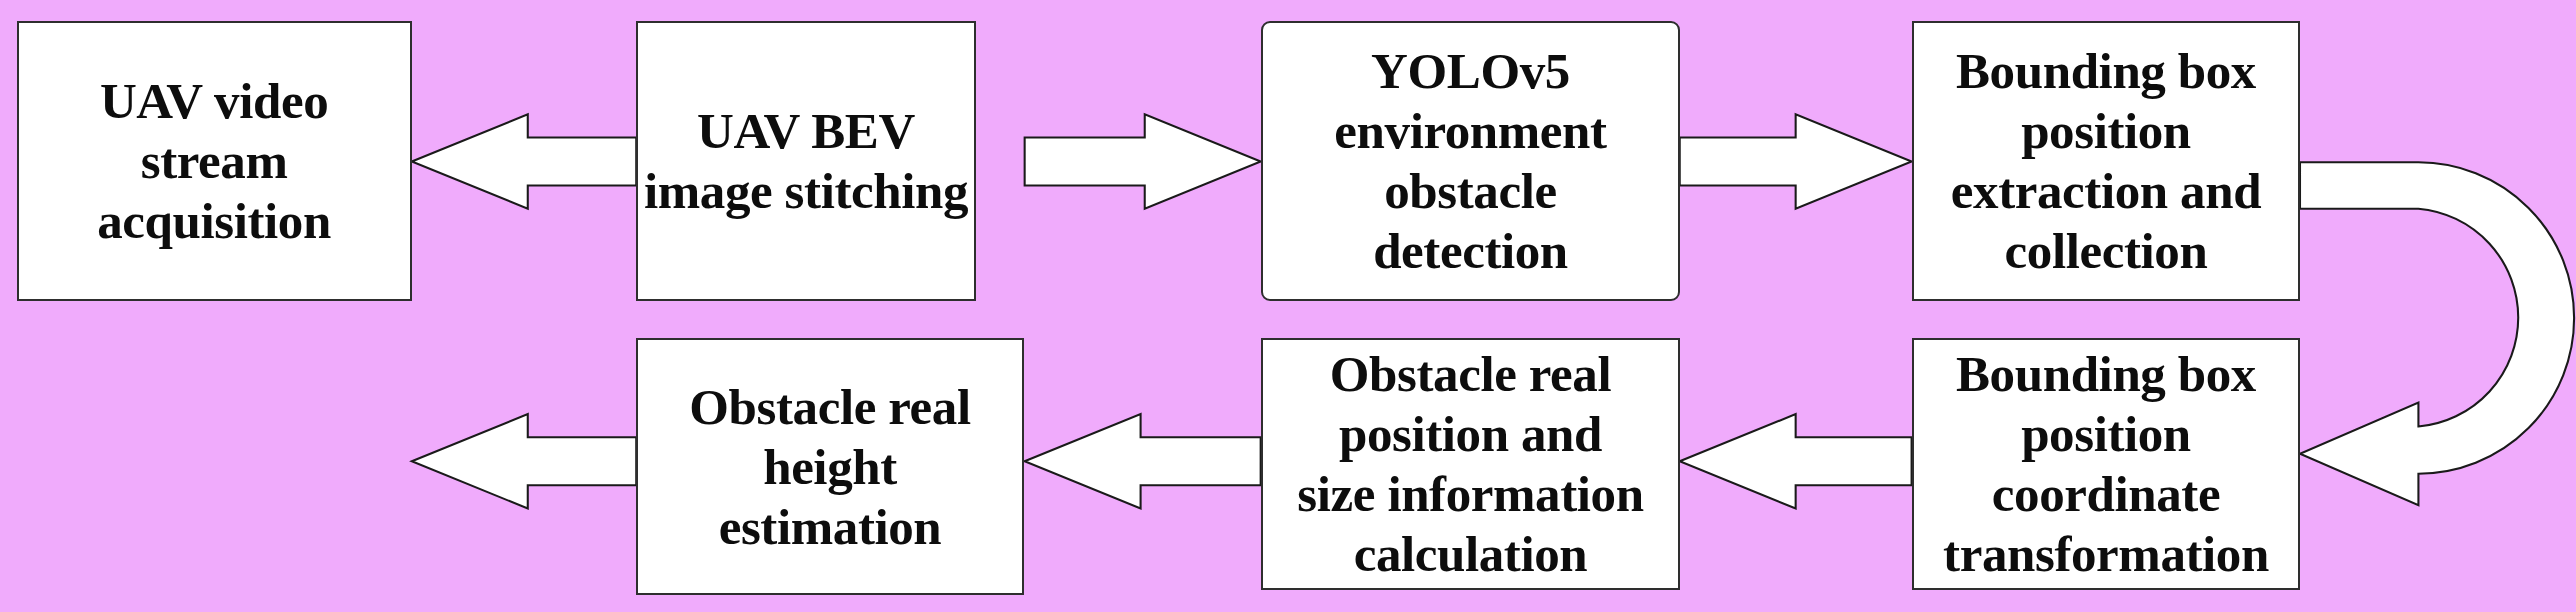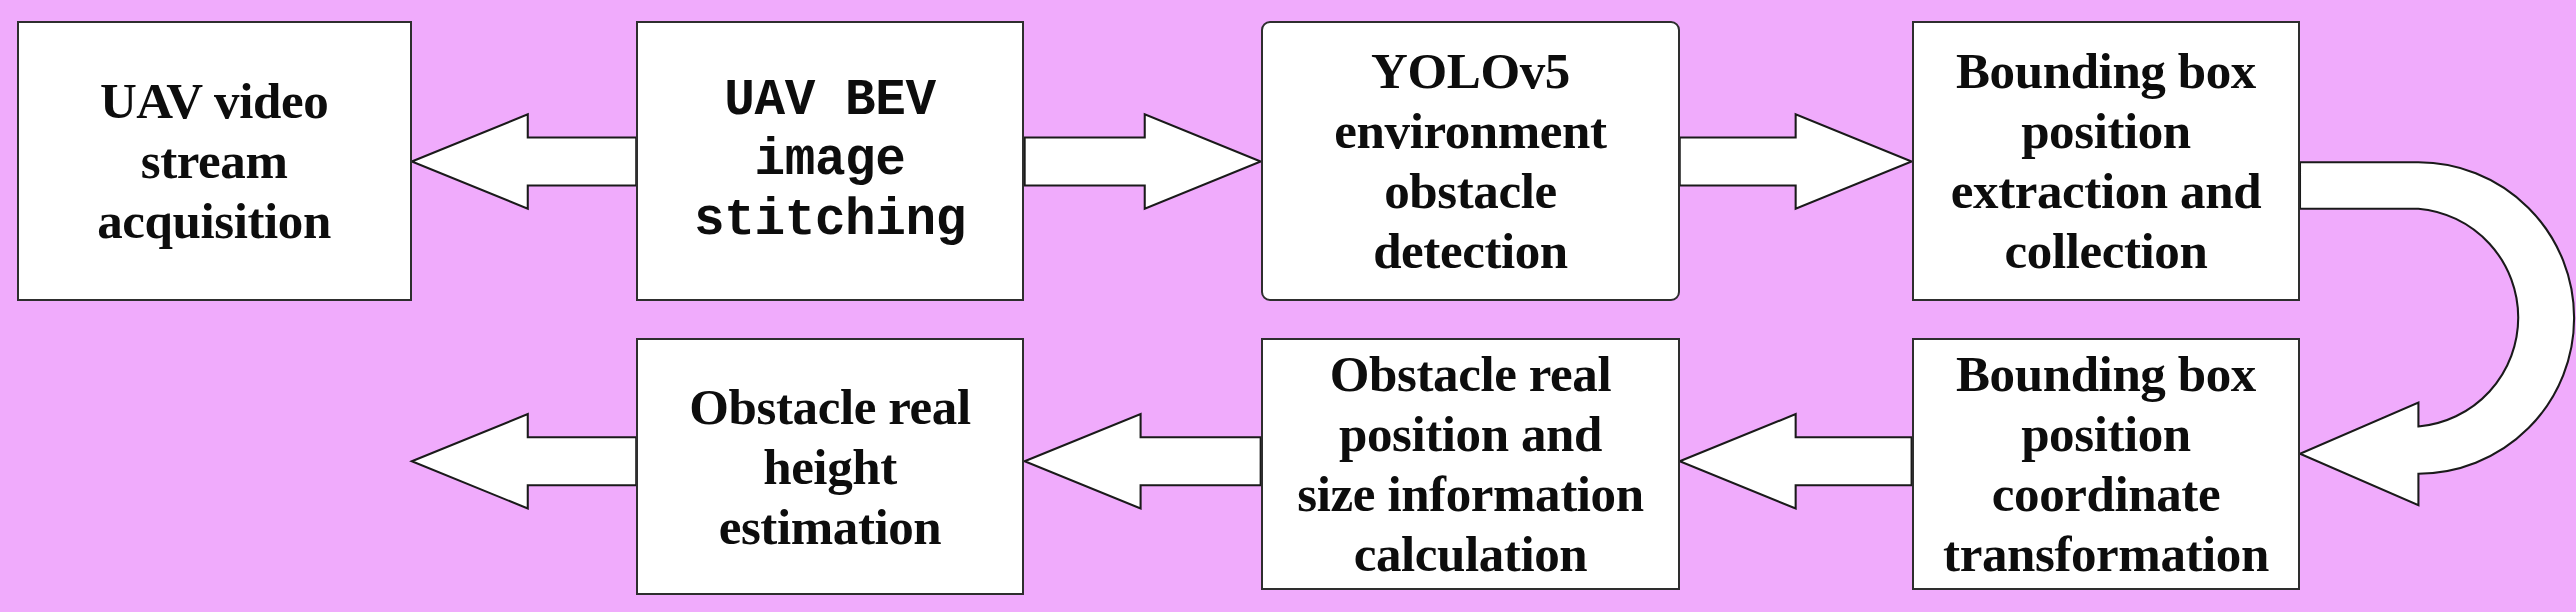--- a/index.html
+++ b/index.html
@@ -23,21 +23,21 @@
     font-weight: bold;
     font-size: 51px;
     line-height: 60px;
     color: #0d0d0d;
     white-space: pre-line;
     letter-spacing: -0.4px;
     z-index: 2;
   }
   
   .n1 { left: 16.6px;   top: 21px;  width: 395px; height: 280px; }
-  .n2 { left: 636px;  top: 21px;  width: 388px; height: 280px; font-family: Liberation Mono, monospace; }
+  .n2 { left: 636px;  top: 21px;  width: 340px; height: 280px; }
   .n3 { left: 1261px; top: 21px;  width: 419px; height: 280px; border-radius: 9px; }
   .n4 { left: 1912px; top: 21px;  width: 388px; height: 280px; }
   
   .n5 { left: 16.6px;   top: 338px; width: 395px; height: 257px; }
   .n6 { left: 636px;  top: 338px; width: 388px; height: 257px; }
   .n7 { left: 1261px; top: 338px; width: 419px; height: 252px; }
   .n8 { left: 1912px; top: 338px; width: 388px; height: 252px; }
 
   svg.connectors {
     position: absolute;

